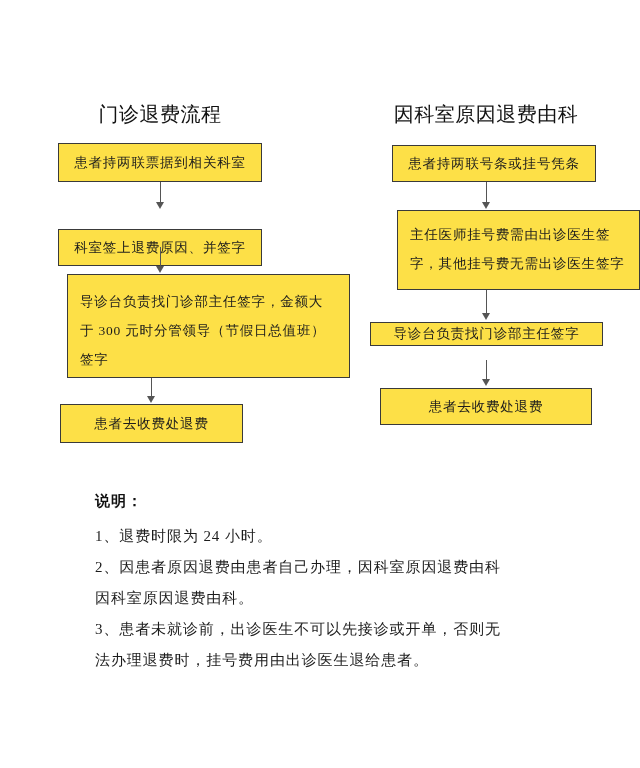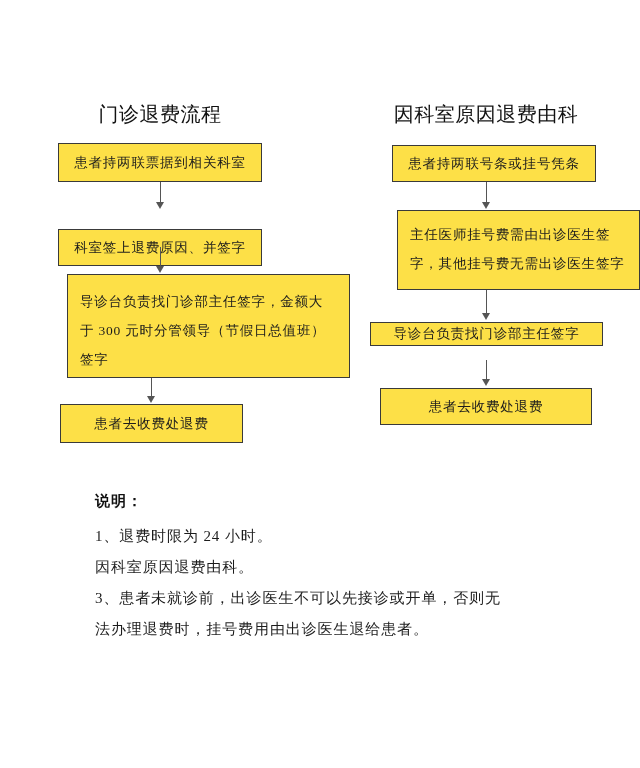--- a/index.html
+++ b/index.html
@@ -163,18 +163,19 @@
   <div class="conn" style="left:485.5px; top:360px; height:21px;"></div>
   <div class="arrowhead" style="left:481.5px; top:379px;"></div>
 
   <div class="box center" id="r-box4" style="left:380px; top:388px; width:212px; height:37px;">
     <span class="txt">患者去收费处退费</span>
   </div>
 
   <div id="notes">
     <div class="note-heading">说明：</div>
     <div class="note-line">1、退费时限为 24 小时。</div>
+    <div class="note-line">2、因患者原因退费由患者自己办理，因科室原因退费由科</div>
     <div class="note-line indent">因科室原因退费由科。</div>
     <div class="note-line">3、患者未就诊前，出诊医生不可以先接诊或开单，否则无</div>
     <div class="note-line indent">法办理退费时，挂号费用由出诊医生退给患者。</div>
   </div>
 
 </div>
 
 </body></html>

